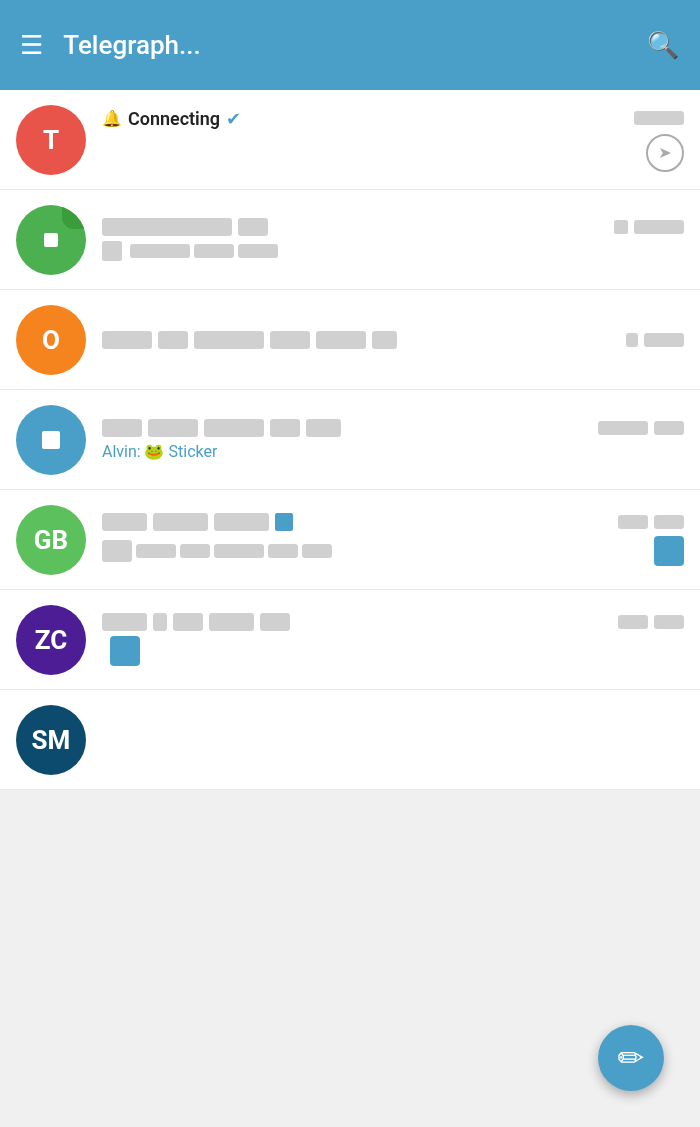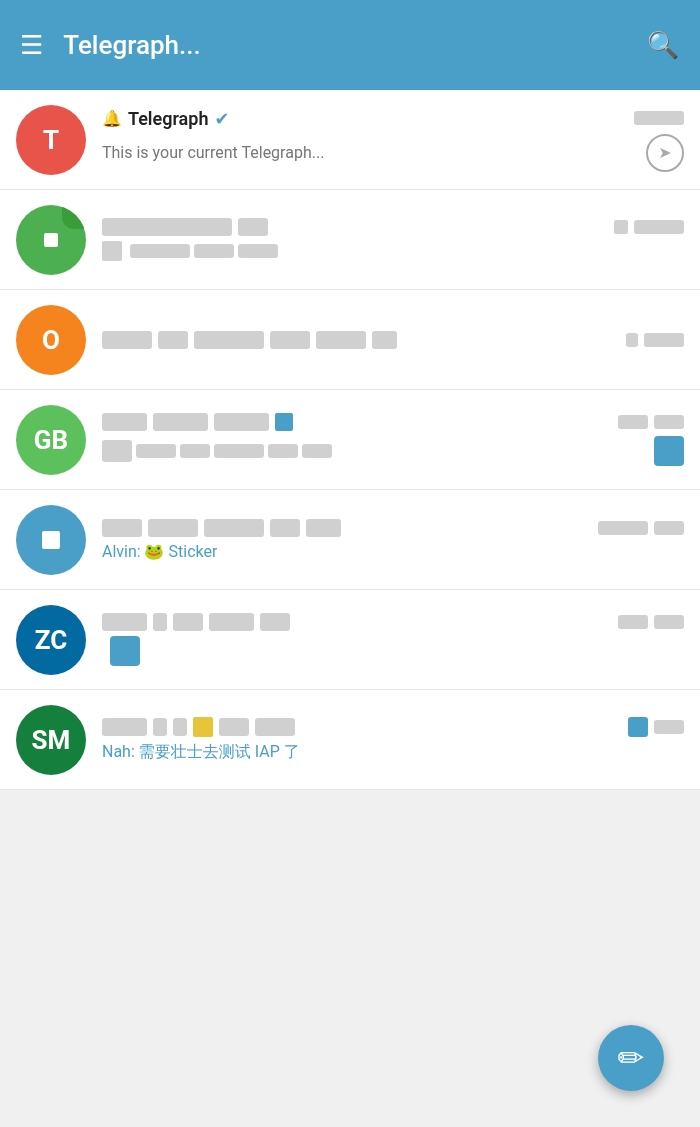--- a/index.html
+++ b/index.html
@@ -64,22 +64,22 @@
       font-size: 26px;
       font-weight: bold;
       color: white;
       flex-shrink: 0;
       margin-right: 16px;
       position: relative;
     }
     .avatar-t { background: #e8534a; }
     .avatar-orange { background: #f5841f; }
     .avatar-gb { background: #5cc15c; }
-    .avatar-zc { background: #0369a1; }
-    .avatar-sm { background: #15803d; }
+    .avatar-zc { background: #4c1d95; }
+    .avatar-sm { background: #0c4a6e; }
 
     
     .avatar-green-inner {
       width: 70px;
       height: 70px;
       border-radius: 50%;
       background: #4caf50;
       position: relative;
       overflow: hidden;
     }
@@ -240,29 +240,28 @@
 </div>
 
 <div class="chat-list">
 
   <div class="chat-item">
     <div class="avatar avatar-t">T</div>
     <div class="chat-info">
       <div class="chat-top-row">
         <div class="chat-name-row">
           <span class="bell-icon">🔔</span>
-          <span class="chat-name">Telegraph</span>
+          <span class="chat-name">Connecting</span>
           <span class="verified-badge">✔</span>
         </div>
         <div style="display:flex;align-items:center;gap:8px;">
           <span class="chat-time-blurred blurred-block"></span>
         </div>
       </div>
       <div class="preview-row">
-        <span class="chat-preview">This is your current Telegraph...</span>
         <div style="margin-left:auto;flex-shrink:0;">
           <div class="share-circle">➤</div>
         </div>
       </div>
     </div>
   </div>
 
   <div class="chat-item">
     <div class="avatar">
       <div class="avatar-green-inner">
@@ -303,49 +302,20 @@
         </div>
         <div style="display:flex;align-items:center;gap:6px;">
           <span class="blurred-block" style="width:12px;height:14px;"></span>
           <span class="blurred-block" style="width:40px;height:14px;"></span>
         </div>
       </div>
     </div>
   </div>
 
   <div class="chat-item">
-    <div class="avatar avatar-gb">GB</div>
-    <div class="chat-info">
-      <div class="chat-top-row">
-        <div class="chat-name-row">
-          <span class="blurred-block" style="width:45px;height:18px;"></span>
-          <span class="blurred-block" style="width:55px;height:18px;"></span>
-          <span class="blurred-block" style="width:55px;height:18px;"></span>
-          <span style="width:18px;height:18px;background:#4a9fc9;border-radius:2px;display:inline-block;"></span>
-        </div>
-        <div style="display:flex;align-items:center;gap:6px;">
-          <span class="blurred-block" style="width:30px;height:14px;"></span>
-          <span class="blurred-block" style="width:30px;height:14px;"></span>
-        </div>
-      </div>
-      <div class="preview-row" style="justify-content:space-between;align-items:center;">
-        <div style="display:flex;gap:4px;align-items:center;flex:1;overflow:hidden;">
-          <span class="blurred-block" style="width:30px;height:22px;"></span>
-          <span class="blurred-block" style="width:40px;height:14px;"></span>
-          <span class="blurred-block" style="width:30px;height:14px;"></span>
-          <span class="blurred-block" style="width:50px;height:14px;"></span>
-          <span class="blurred-block" style="width:30px;height:14px;"></span>
-          <span class="blurred-block" style="width:30px;height:14px;"></span>
-        </div>
-        <div style="background:#4a9fc9;width:30px;height:30px;border-radius:4px;flex-shrink:0;margin-left:8px;"></div>
-      </div>
-    </div>
-  </div>
-
-  <div class="chat-item">
     <div class="avatar">
       <div class="avatar-blue-inner">
         <div class="avatar-blue-square"></div>
       </div>
     </div>
     <div class="chat-info">
       <div class="chat-top-row">
         <div class="chat-name-row">
           <span class="blurred-block" style="width:40px;height:18px;"></span>
           <span class="blurred-block" style="width:50px;height:18px;"></span>
@@ -358,20 +328,49 @@
           <span class="blurred-block" style="width:30px;height:14px;"></span>
         </div>
       </div>
       <div class="preview-row" style="justify-content:space-between;">
         <span class="chat-preview-blue">Alvin: 🐸 Sticker</span>
       </div>
     </div>
   </div>
 
   <div class="chat-item">
+    <div class="avatar avatar-gb">GB</div>
+    <div class="chat-info">
+      <div class="chat-top-row">
+        <div class="chat-name-row">
+          <span class="blurred-block" style="width:45px;height:18px;"></span>
+          <span class="blurred-block" style="width:55px;height:18px;"></span>
+          <span class="blurred-block" style="width:55px;height:18px;"></span>
+          <span style="width:18px;height:18px;background:#4a9fc9;border-radius:2px;display:inline-block;"></span>
+        </div>
+        <div style="display:flex;align-items:center;gap:6px;">
+          <span class="blurred-block" style="width:30px;height:14px;"></span>
+          <span class="blurred-block" style="width:30px;height:14px;"></span>
+        </div>
+      </div>
+      <div class="preview-row" style="justify-content:space-between;align-items:center;">
+        <div style="display:flex;gap:4px;align-items:center;flex:1;overflow:hidden;">
+          <span class="blurred-block" style="width:30px;height:22px;"></span>
+          <span class="blurred-block" style="width:40px;height:14px;"></span>
+          <span class="blurred-block" style="width:30px;height:14px;"></span>
+          <span class="blurred-block" style="width:50px;height:14px;"></span>
+          <span class="blurred-block" style="width:30px;height:14px;"></span>
+          <span class="blurred-block" style="width:30px;height:14px;"></span>
+        </div>
+        <div style="background:#4a9fc9;width:30px;height:30px;border-radius:4px;flex-shrink:0;margin-left:8px;"></div>
+      </div>
+    </div>
+  </div>
+
+  <div class="chat-item">
     <div class="avatar avatar-zc">ZC</div>
     <div class="chat-info">
       <div class="chat-top-row">
         <div class="chat-name-row">
           <span class="blurred-block" style="width:45px;height:18px;"></span>
           <span class="blurred-block" style="width:14px;height:18px;"></span>
           <span class="blurred-block" style="width:30px;height:18px;"></span>
           <span class="blurred-block" style="width:45px;height:18px;"></span>
           <span class="blurred-block" style="width:30px;height:18px;"></span>
         </div>
@@ -381,38 +380,19 @@
         </div>
       </div>
       <div class="preview-row" style="justify-content:space-between;align-items:center;">
         <div style="background:#4a9fc9;width:30px;height:30px;border-radius:4px;flex-shrink:0;margin-left:8px;"></div>
       </div>
     </div>
   </div>
 
   <div class="chat-item">
     <div class="avatar avatar-sm">SM</div>
-    <div class="chat-info">
-      <div class="chat-top-row">
-        <div class="chat-name-row">
-          <span class="blurred-block" style="width:45px;height:18px;"></span>
-          <span class="blurred-block" style="width:14px;height:18px;"></span>
-          <span class="blurred-block" style="width:14px;height:18px;"></span>
-          <span style="width:20px;height:20px;background:#e8c43a;border-radius:2px;display:inline-block;"></span>
-          <span class="blurred-block" style="width:30px;height:18px;"></span>
-          <span class="blurred-block" style="width:40px;height:18px;"></span>
-        </div>
-        <div style="display:flex;align-items:center;gap:6px;">
-          <span style="background:#4a9fc9;width:20px;height:20px;border-radius:3px;display:inline-block;"></span>
-          <span class="blurred-block" style="width:30px;height:14px;"></span>
-        </div>
-      </div>
-      <div class="preview-row">
-        <span class="chat-preview-blue">Nah: 需要壮士去测试 IAP 了</span>
-      </div>
-    </div>
   </div>
 
 </div>
 
 <div class="fab">
   <span>✏</span>
 </div>
 
 </body></html>

